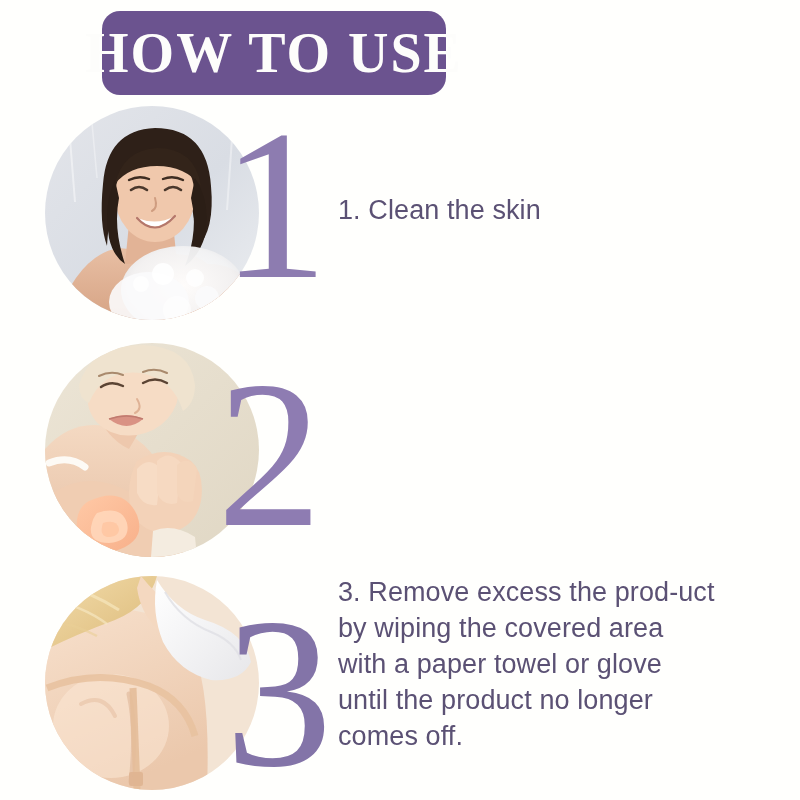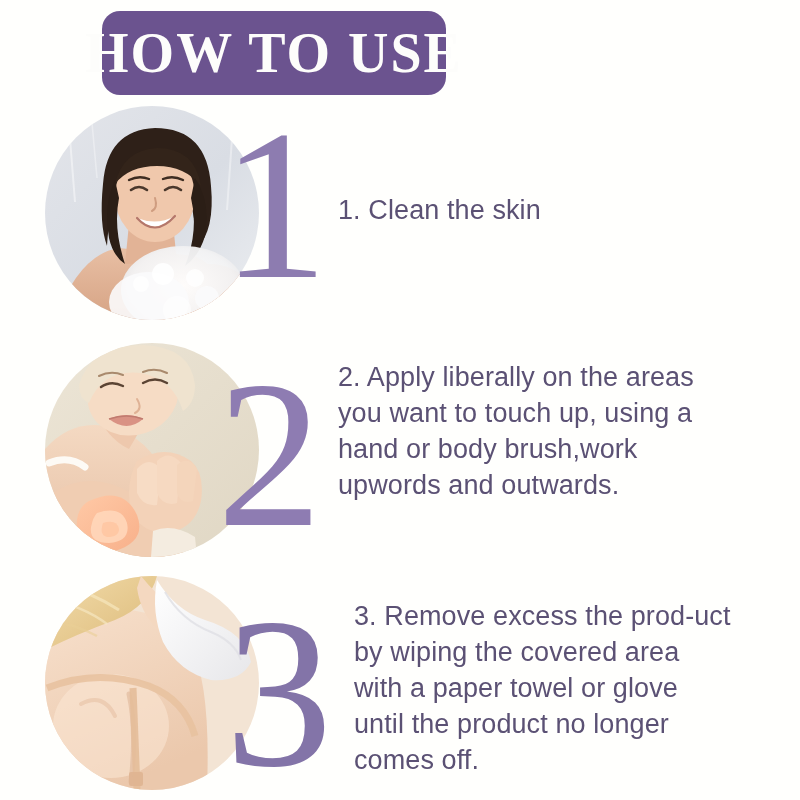--- a/index.html
+++ b/index.html
@@ -94,21 +94,21 @@
     position: absolute;
     color: #5b5174;
     font-family: "Liberation Sans", sans-serif;
     font-size: 27px;
     line-height: 36px;
     letter-spacing: 0.1px;
     white-space: pre-line;
   }
   .step-1 .step-text { left: 338px; top: 92px;  width: 400px; }
   .step-2 .step-text { left: 338px; top: 22px;  width: 372px; }
-  .step-3 .step-text { left: 338px; top: 28px;  width: 380px; margin-left: 16px; }
+  .step-3 .step-text { left: 338px; top: 4px;  width: 380px; }
 </style>
 </head>
 <body>
 
 <div id="page">
 
   <div class="banner">
     <div class="banner-title">HOW TO USE</div>
   </div>
 
@@ -233,21 +233,20 @@
           <path d="M44 158 Q78 142 92 172 Q102 198 70 208 Q38 212 32 186 Q30 166 44 158 Z" fill="url(#cream2)"></path>
           <path d="M52 170 Q76 162 82 180 Q86 198 64 200 Q44 200 46 184 Q48 174 52 170 Z" fill="#ffd8bc" opacity="0.85"></path>
           <path d="M58 180 Q72 176 74 186 Q74 194 62 194 Q54 192 58 180 Z" fill="#ffc4a0" opacity="0.8"></path>
 
           <path d="M108 188 Q128 180 150 194 L152 214 L106 214 Z" fill="#f4ece0"></path>
         </svg>
       </div>
       <div class="numeral n2">2</div>
     </div>
 
-    <div class="step-text">2.  Apply liberally on the areas you want to touch up, using a hand or body brush,work upwords and outwards.</div>
   </div>
 
   <div class="step step-3">
 
     <div class="photo-wrap">
       <div class="photo">
         <svg viewBox="0 0 214 214" xmlns="http://www.w3.org/2000/svg">
           <defs>
             <linearGradient id="skin3" x1="0" y1="0" x2="0.4" y2="1">
               <stop offset="0%" stop-color="#f7e0cc"></stop>

